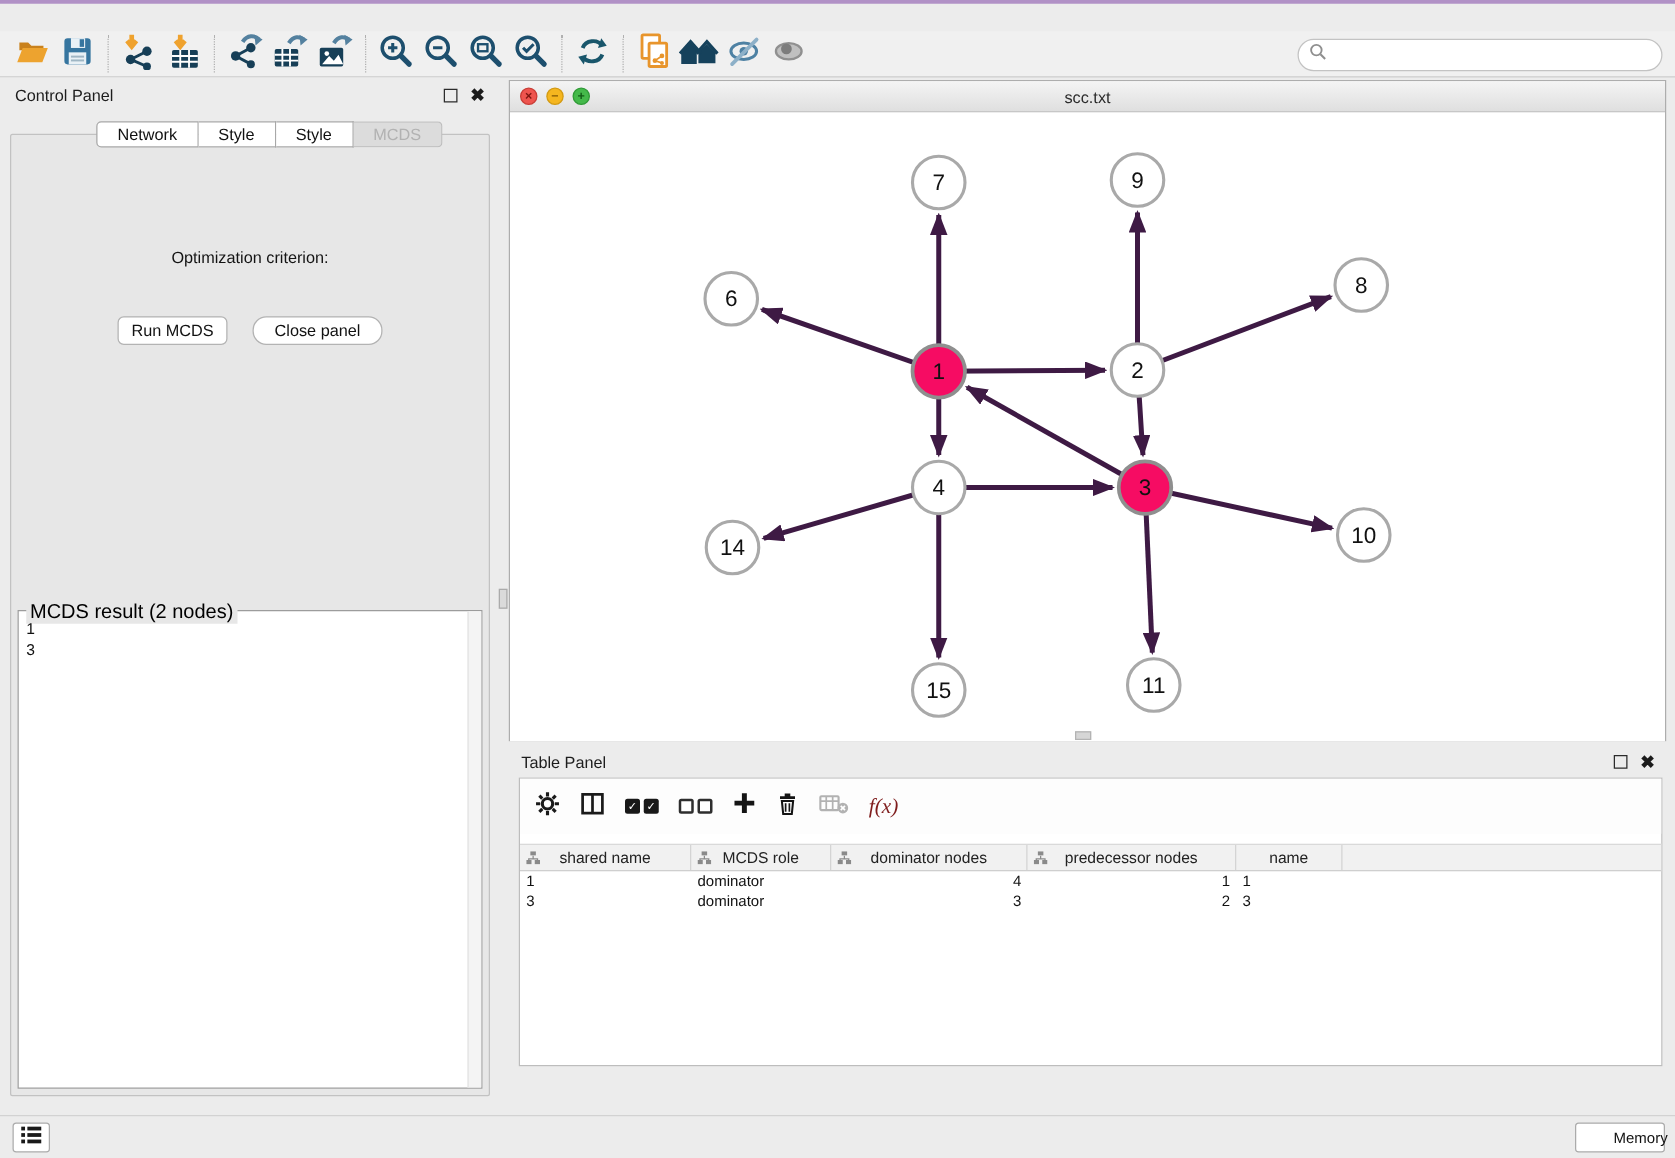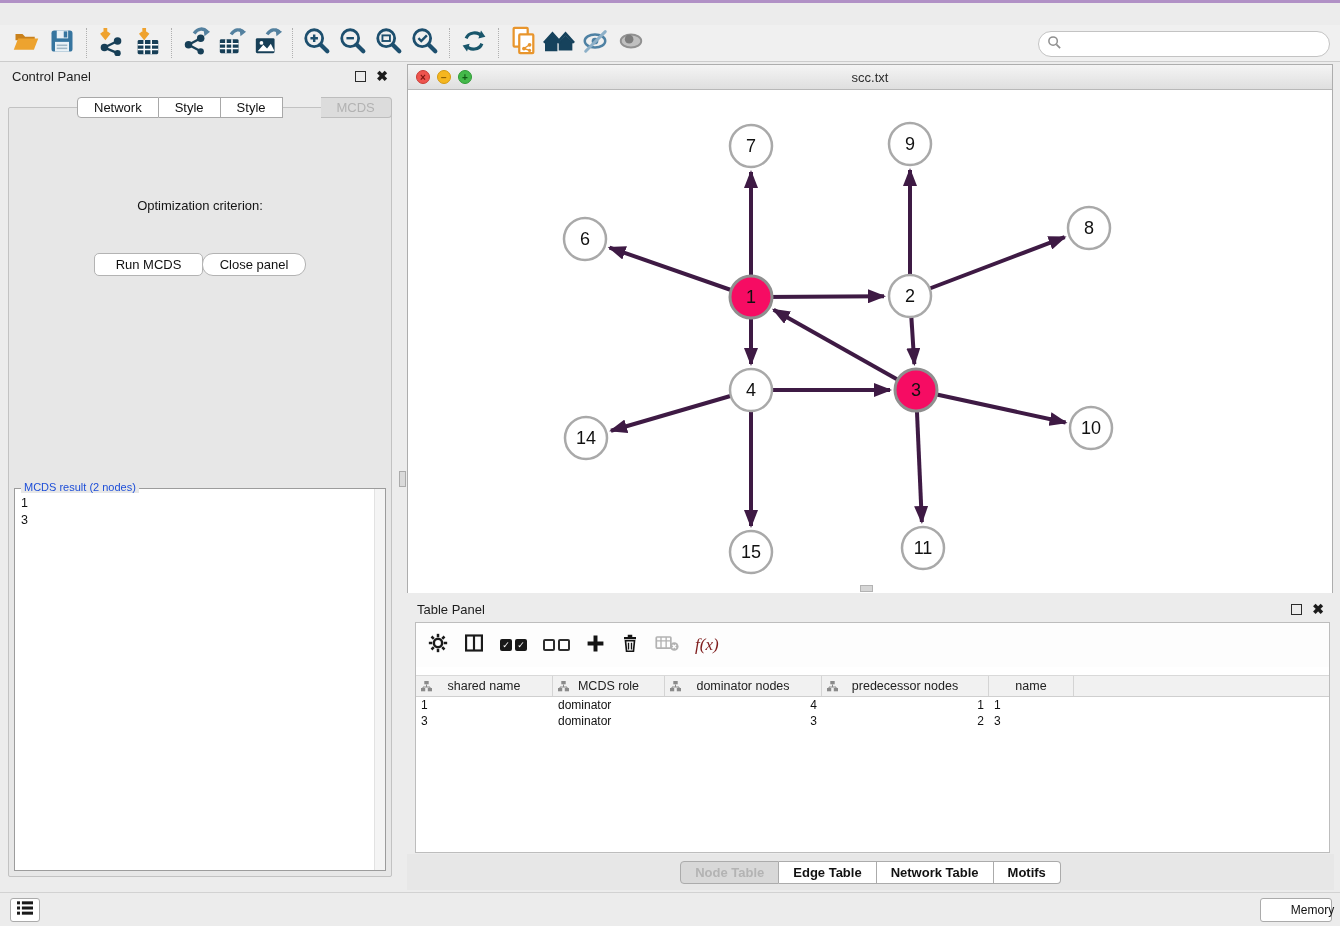--- a/index.html
+++ b/index.html
@@ -29,36 +29,36 @@
   .panel-header-icons { margin-left:auto; display:flex; gap:10px; align-items:center; }
   .icon-float { width:11px; height:11px; border:1.5px solid #2b2b2b; background:transparent; }
   .icon-close { font-size:14px; font-weight:bold; color:#1b1b1b; line-height:11px; }
   .cp-box { position:absolute; left:8px; top:45px; width:384px; height:770px; background:#e7e7e7;
             border:1px solid #c2c2c2; border-radius:2px; }
   .cp-tabs { position:absolute; left:77px; top:35px; display:flex; z-index:3; }
   .cp-tab { height:21px; background:#fff; border:1px solid #a8a8a8; border-left-width:0;
             font-size:13px; color:#111; display:flex; align-items:center; justify-content:center; padding:0 16px; }
   .cp-tab:first-child { border-left-width:1px; border-radius:4px 0 0 4px; }
   .cp-tab:last-child { border-radius:0 4px 4px 0; }
-  .cp-tab.active { background:#dcdcdc; color:#b2b2b2; border-color:#bdbdbd;margin-left:38px; }
+  .cp-tab.active { background:#dcdcdc; color:#b2b2b2; border-color:#bdbdbd; }
   .opt-label { position:absolute; left:0; top:136px; width:100%; text-align:center; font-size:13px; color:#141414; }
   .opt-select { position:absolute; left:44px; top:158px; width:310px; height:24px; background:#fff;
                 border:1px solid #b3b3b3; border-radius:5px; display:flex; align-items:center;
                 font-size:13px; color:#111; padding-left:10px; }
   .opt-chevrons { margin-left:auto; margin-right:7px; display:flex; flex-direction:column; gap:2px; }
   .chev-up { width:0; height:0; border-left:4px solid transparent; border-right:4px solid transparent; border-bottom:5px solid #555; }
   .chev-down { width:0; height:0; border-left:4px solid transparent; border-right:4px solid transparent; border-top:5px solid #555; }
   .cp-btn { position:absolute; top:191px; height:23px; background:#fff; border:1px solid #b3b3b3;
             border-radius:5px; font-size:13px; color:#111; display:flex; align-items:center; justify-content:center; }
-  .btn-run { left:94px; width:109px; }
+  .btn-run { left:94px; width:88px; }
   .btn-closep { left:202px; width:104px;border-radius:11px; }
   .result-fieldset { position:absolute; left:14px; top:426px; width:372px; height:383px;
                      border:1px solid #9c9c9c; background:#fff; }
   .result-legend { position:absolute; left:6px; top:-8px; background:#e7e7e7; padding:0 3px;
-                   font-size:11px; color:#1d4ed8; white-space:nowrap; }
+                   font-size:16px; color:#000000; white-space:nowrap; }
   .result-text { position:absolute; left:0; top:2px; right:12px; bottom:0; padding:4px 6px;
                  font-size:12.5px; color:#111; line-height:17px; white-space:pre; overflow:hidden; }
   .result-scroll { position:absolute; right:0; top:0; bottom:0; width:11px; background:#f4f4f4; border-left:1px solid #e2e2e2; }
 
   
   .v-split-handle { position:absolute; left:399px; top:471px; width:7px; height:16px; background:#dadada; border:1px solid #ababab; }
   .h-split-handle { position:absolute; left:860px; top:585px; width:13px; height:7px; background:#d6d6d6; border:1px solid #b3b3b3; }
 
   
   .network-frame { position:absolute; left:407px; top:64px; width:926px; height:529px;
@@ -459,28 +459,20 @@
             <div class="tbl-row">
               <div class="td" style="width: 137px; text-align: left;">3</div>
               <div class="td" style="width: 112px; text-align: left;">dominator</div>
               <div class="td" style="width: 157px; text-align: right;">3</div>
               <div class="td" style="width: 167px; text-align: right;">2</div>
               <div class="td" style="width: 85px; text-align: left;">3</div>
             </div>
           </div>
       </div>
     </div>
-    <div class="tp-tabstrip">
-      <div class="tp-tabs" id="tp-tabs">
-          <div class="tp-tab active">Node Table</div>
-          <div class="tp-tab">Edge Table</div>
-          <div class="tp-tab">Network Table</div>
-          <div class="tp-tab">Motifs</div>
-        </div>
-    </div>
   </div>
 
   <div class="status-bar">
     <div class="status-left-btn">
       <span><svg width="18" height="16" viewBox="0 0 20 18">
             <g fill="#1a1a1a">
               <rect x="1" y="1.5" width="3.4" height="3.4"></rect>
               <rect x="6.5" y="1.5" width="12.5" height="3.4"></rect>
               <rect x="1" y="7.3" width="3.4" height="3.4"></rect>
               <rect x="6.5" y="7.3" width="12.5" height="3.4"></rect>

